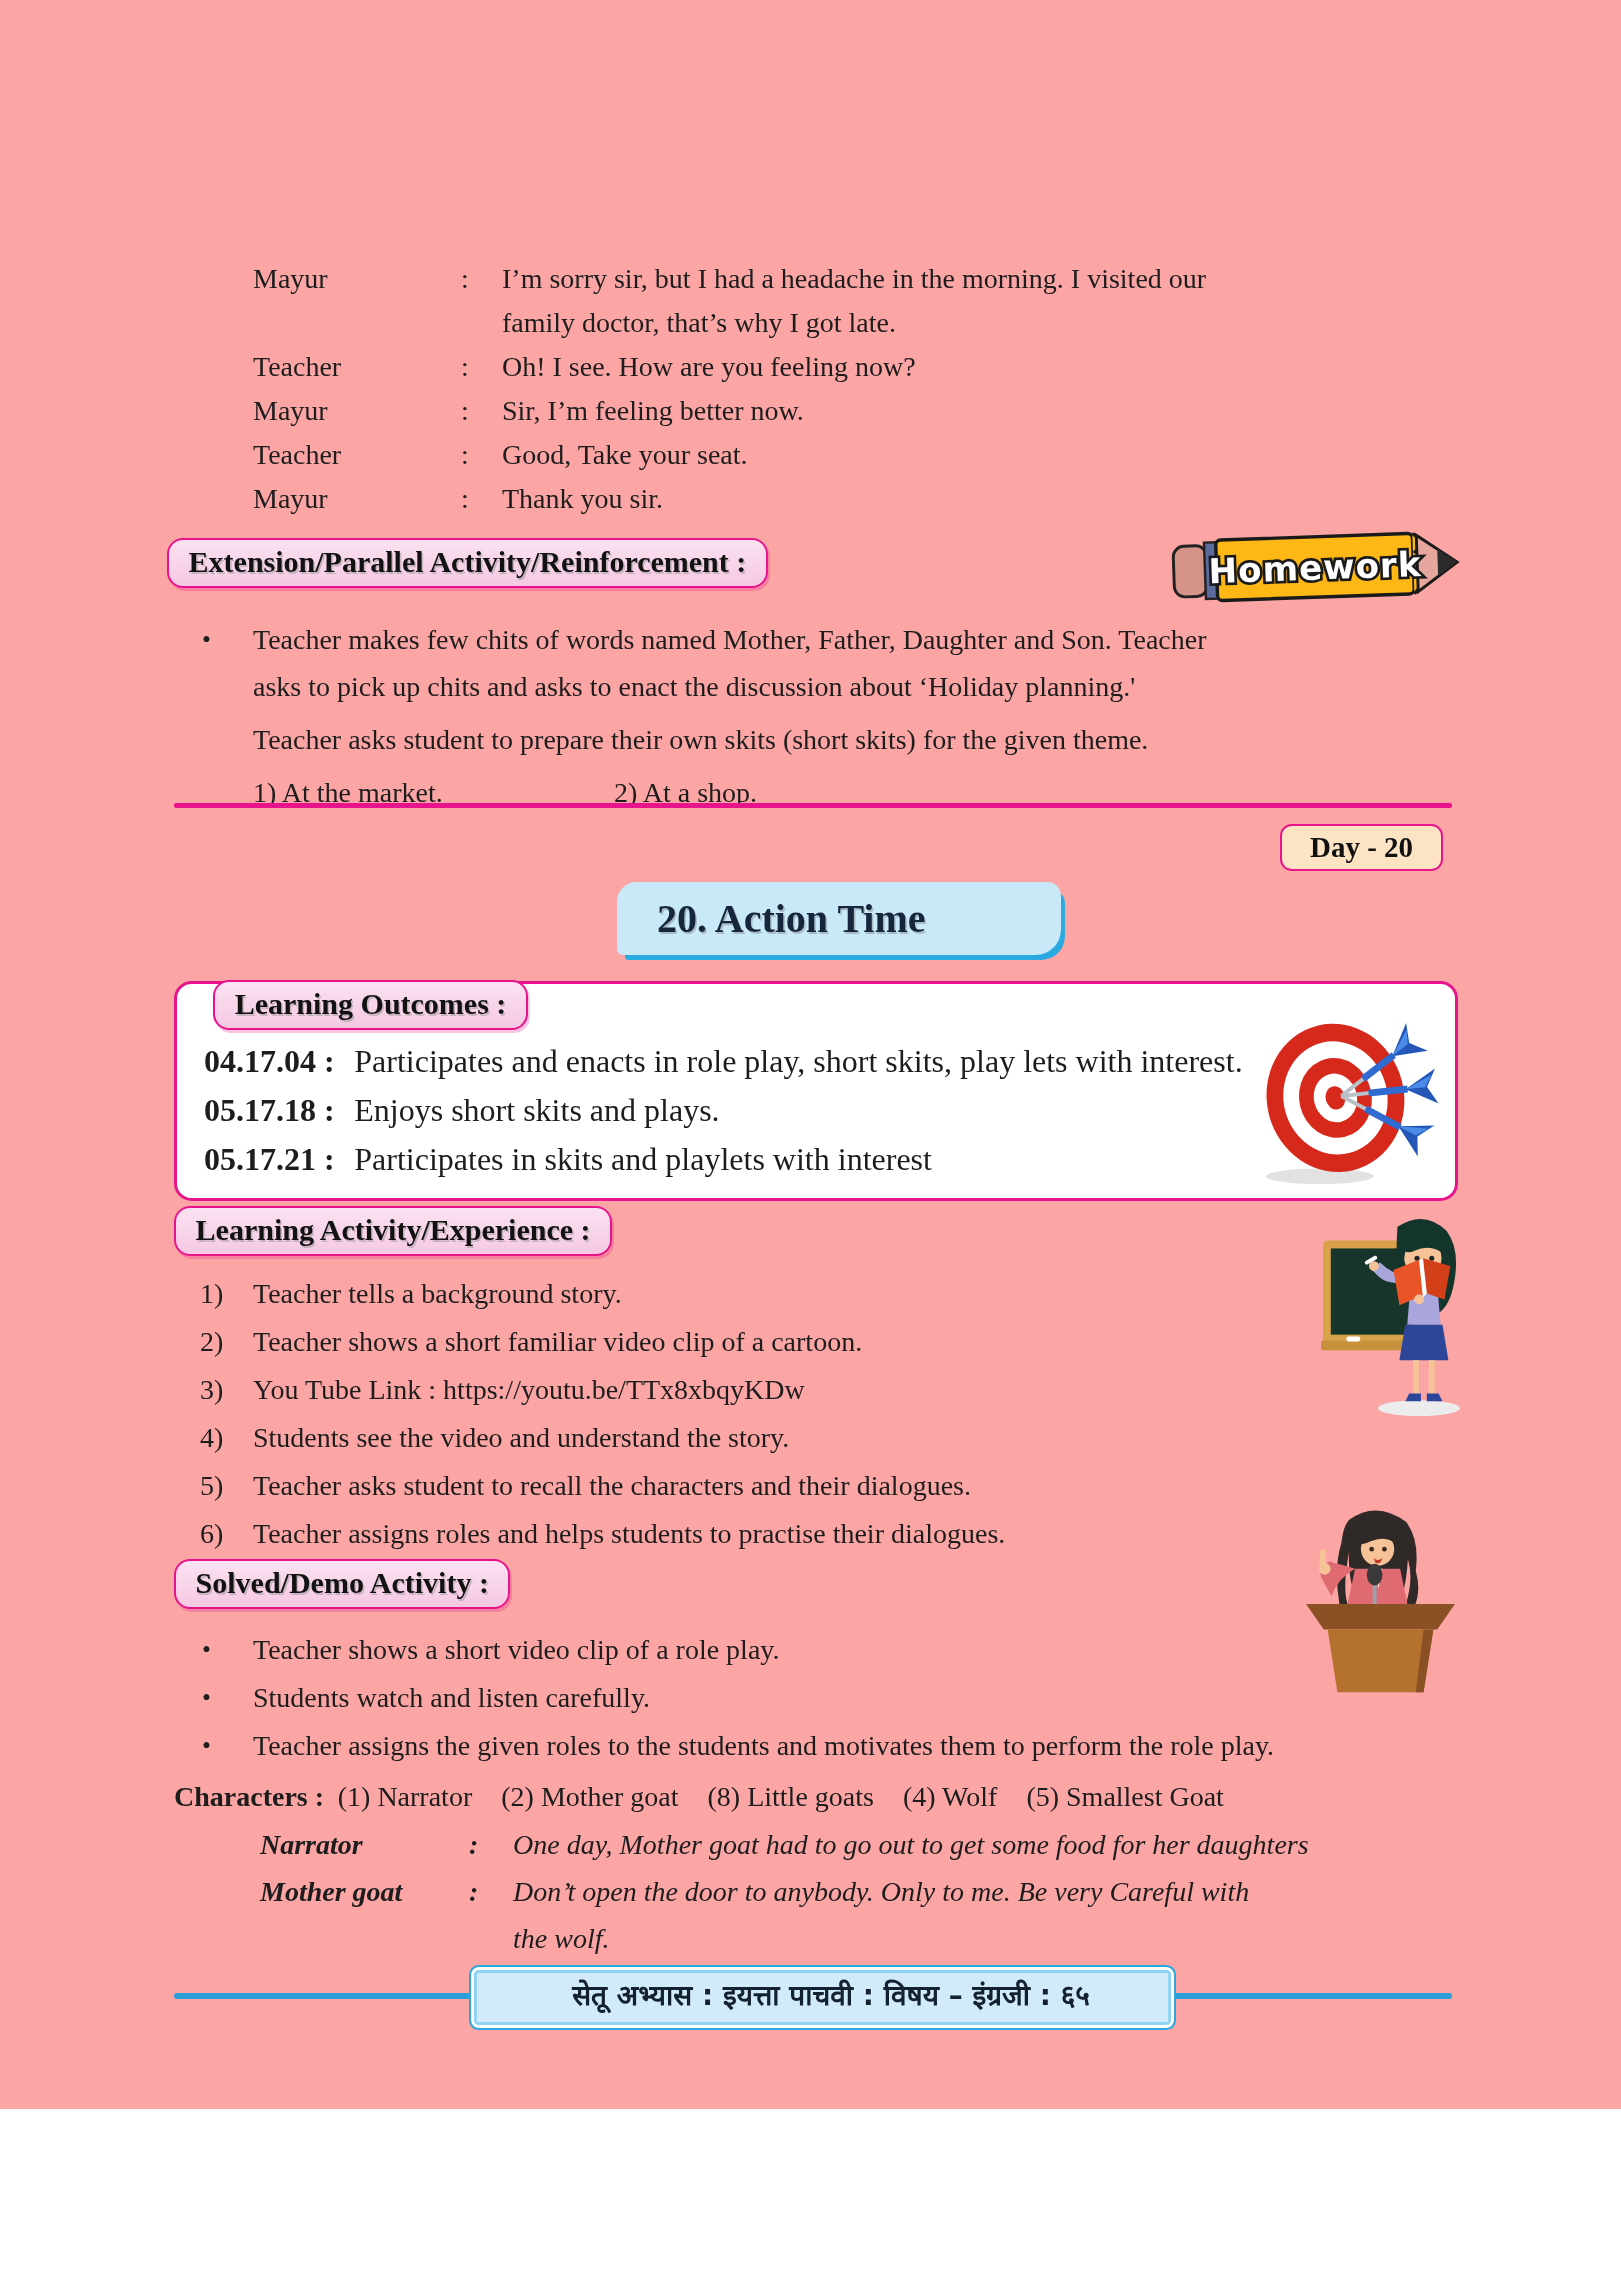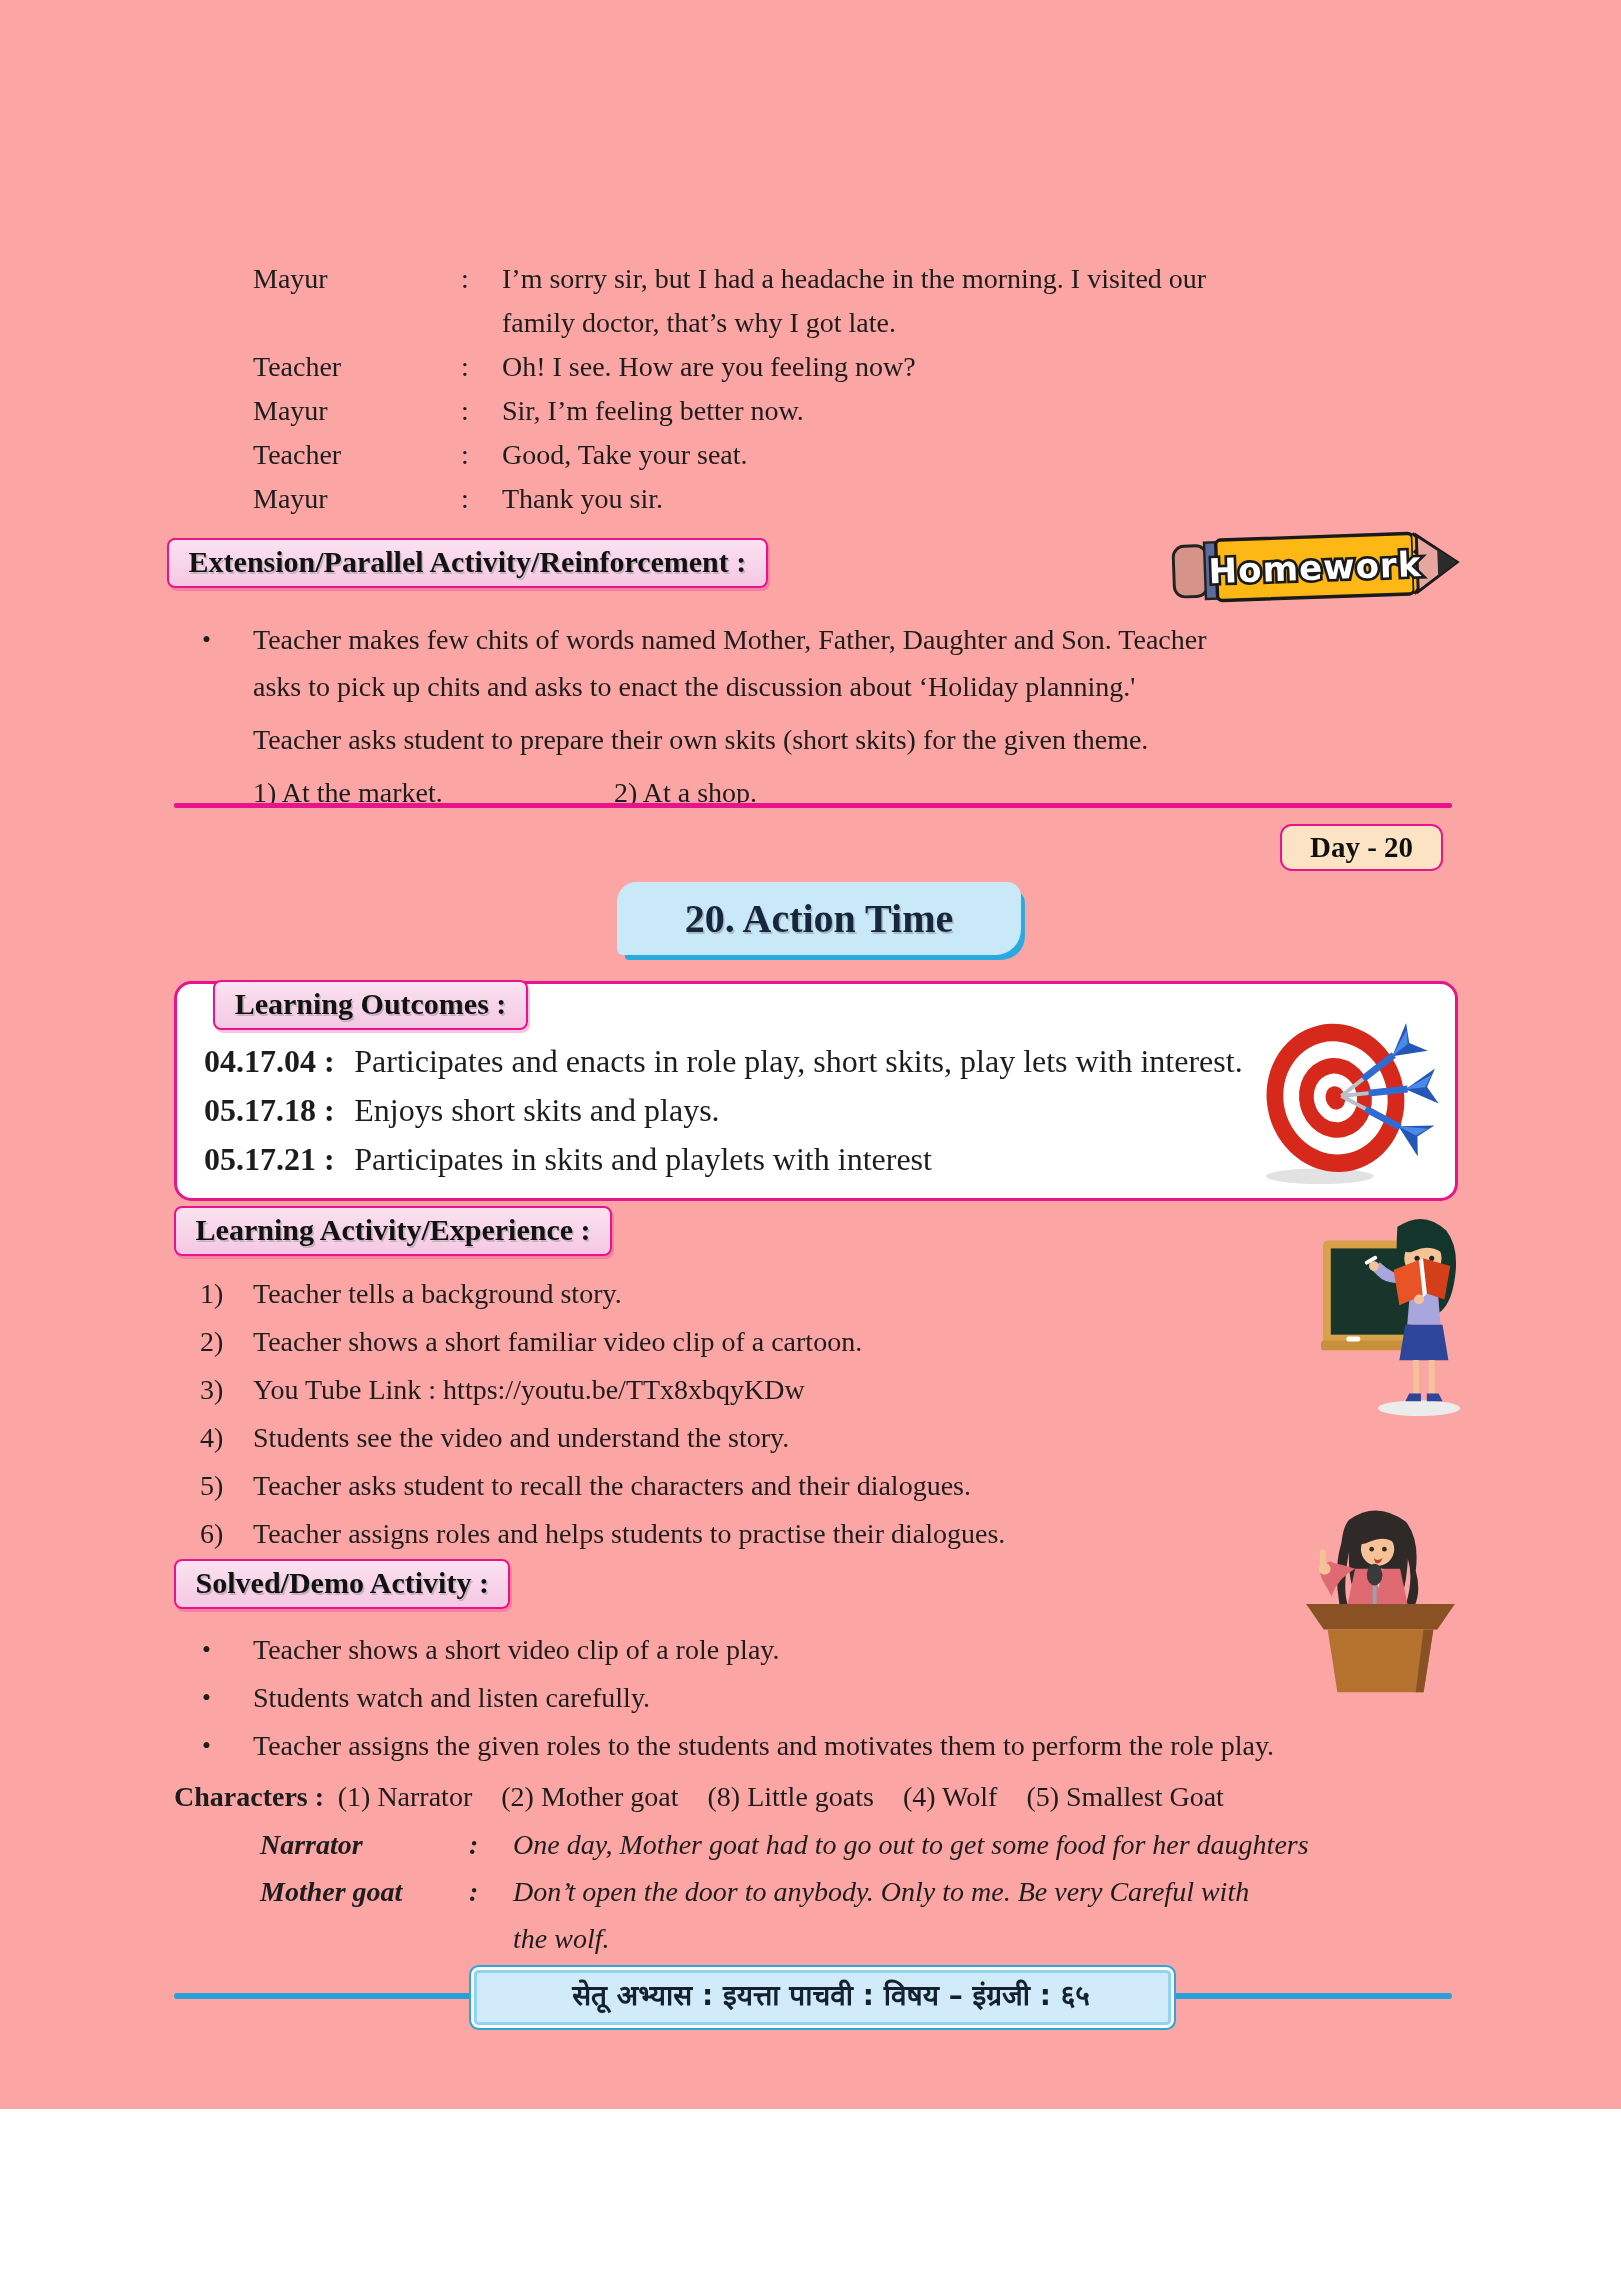--- a/index.html
+++ b/index.html
@@ -10,37 +10,37 @@
 
   
   .dialogue{top:257px;left:253px;width:1225px;font-size:28px;line-height:44px;}
   .drow{display:flex;align-items:flex-start;}
   .dname{flex:0 0 208px;}
   .dcolon{flex:0 0 41px;}
   .dtext{flex:1;}
 
   
   .plabel{display:inline-block;background:linear-gradient(180deg,#fbe2f1 0%,#f5c8e3 100%);
-          border:2.9px solid #e8148c;border-radius:8px;padding:4.9px 19.6px 6.9px 19.6px;
+          border:2.9px solid #e8148c;border-radius:16px;padding:4.9px 19.6px 6.9px 19.6px;
           font-size:30px;font-weight:bold;color:#121212;white-space:nowrap;
           text-shadow:1.5px 1.5px 0 rgba(140,140,140,0.45);box-shadow:2px 2.9px 0 rgba(232,20,140,0.25);}
 
   .btext{font-size:28px;line-height:47px;}
   .brow{display:flex;}
   .bdot{flex:0 0 51px;font-size:25.5px;}
 
   .divider{background:#e8148c;height:4.9px;border-radius:2px;}
 
   .daybadge{left:1280px;top:824px;width:159px;height:43px;background:#fbe3c3;border:2.9px solid #e8148c;
             border-radius:11.8px;text-align:center;font-size:29px;font-weight:bold;line-height:43px;color:#111;}
 
   .titlebox{left:617px;top:882px;width:404px;height:73px;background:#c9e8f8;
             border-radius:19.6px 13.7px 25.5px 5.9px;box-shadow:5.9px 6.9px 0 -2px #2baae1;
-            text-align:center;font-size:40px;font-weight:bold;color:#16263c;line-height:73px;
-            text-shadow:1.5px 1.5px 0 rgba(120,120,120,0.4);}
+            text-align:left;font-size:40px;font-weight:bold;color:#16263c;line-height:73px;
+            text-shadow:1.5px 1.5px 0 rgba(120,120,120,0.4);padding-left:40px;}
 
   .outbox{left:174px;top:981px;width:1278px;height:214px;border:3.9px solid #e8148c;border-radius:17.6px;background:#fff;}
   .outrows{left:204px;top:1037px;width:1059px;font-size:32px;line-height:49px;}
   .ocode{font-weight:bold;margin-right:19.6px;}
 
   .alist{left:200px;top:1270px;width:1215px;font-size:28px;line-height:48px;}
   .arow{display:flex;}
   .anum{flex:0 0 53px;}
 
   .slist{left:202px;top:1626px;width:1260px;font-size:28px;line-height:48px;}

